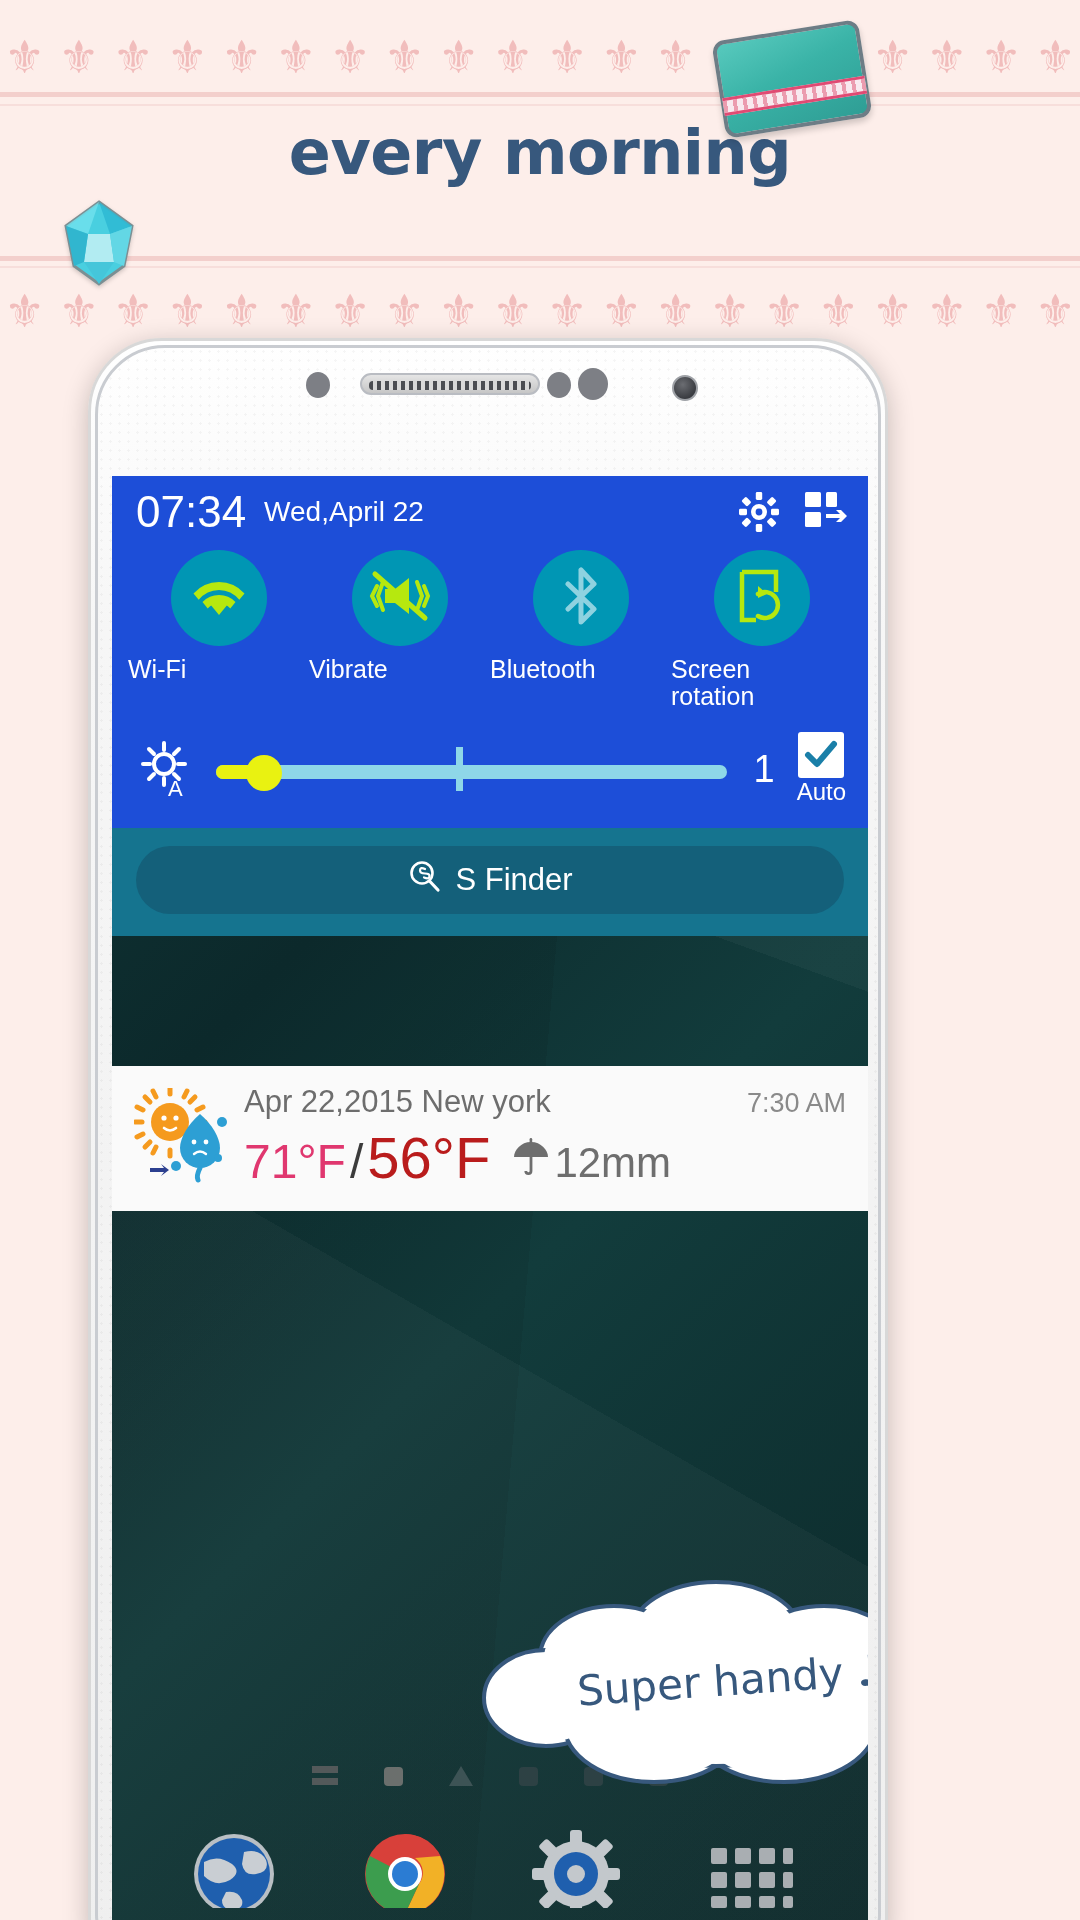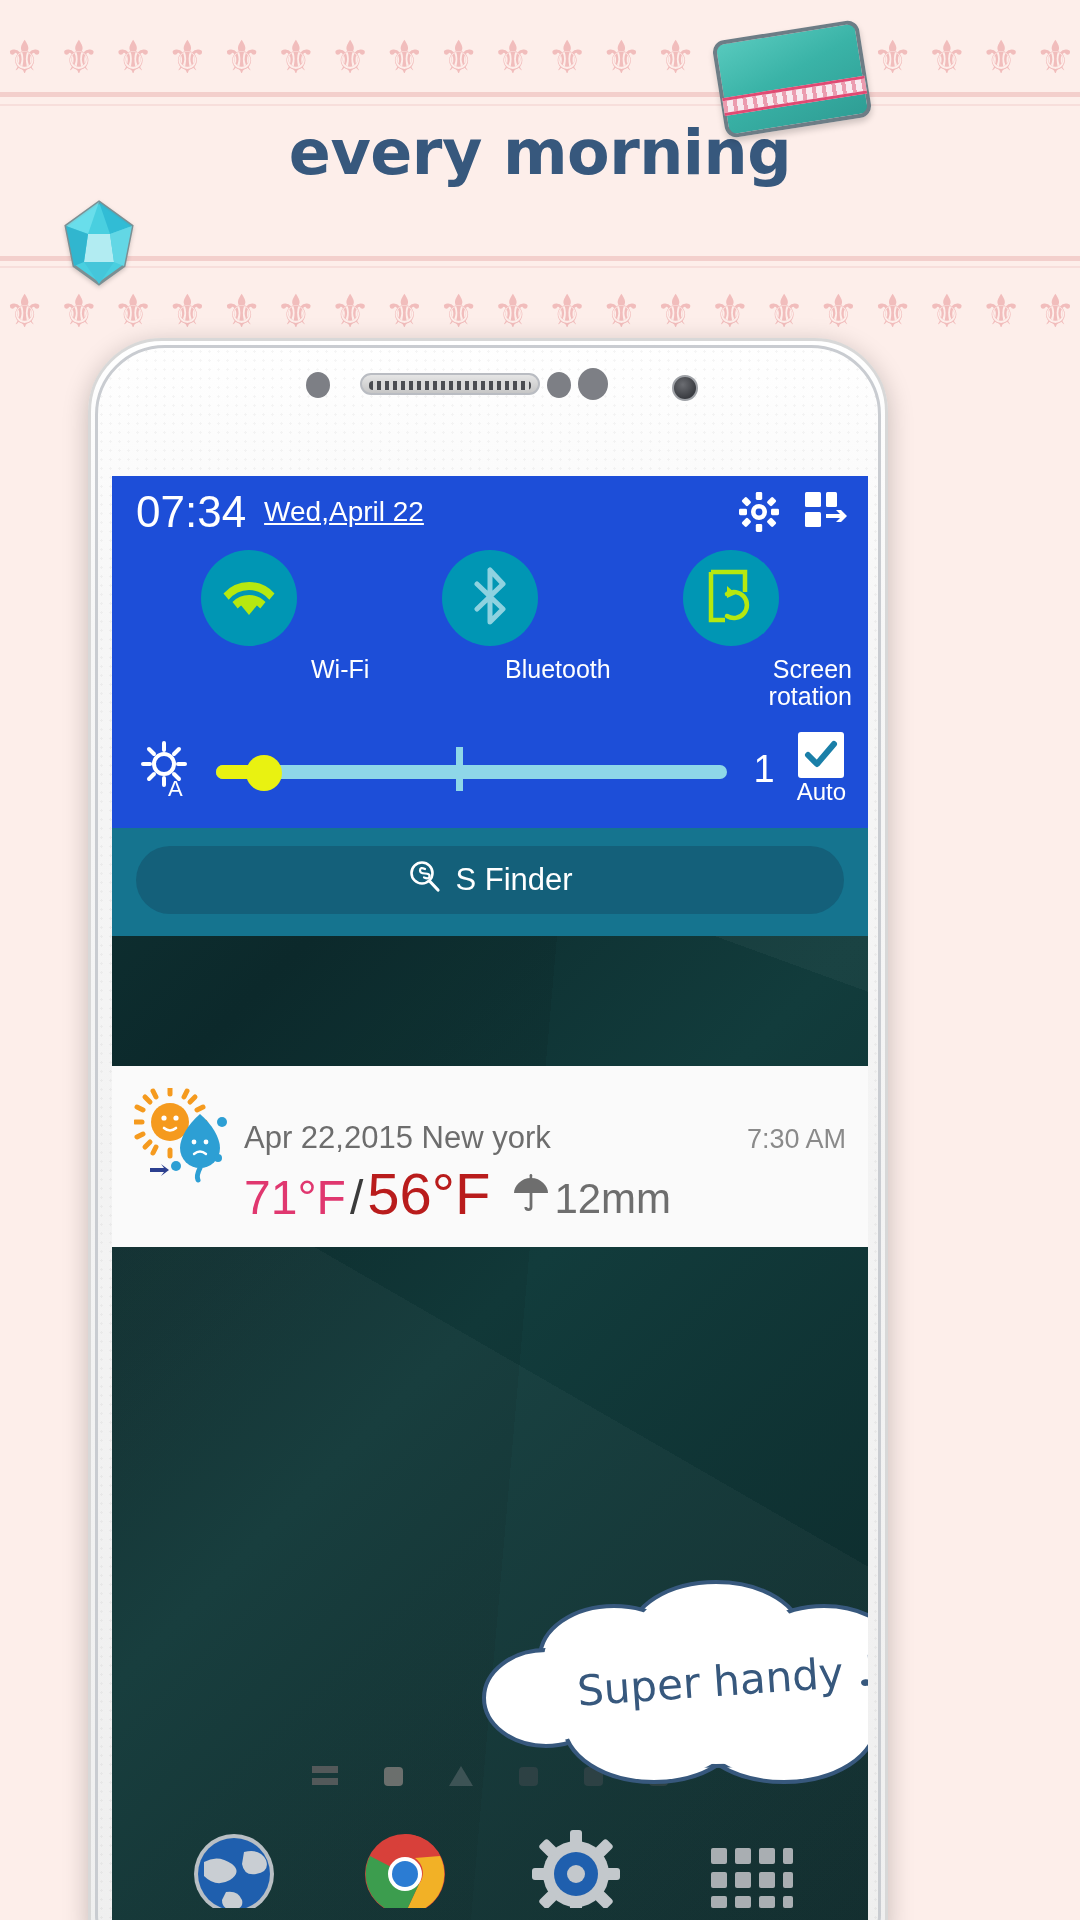--- a/index.html
+++ b/index.html
@@ -119,29 +119,29 @@
     background:#1d4ed8;
   }
   .qs-status{
     height:72px; display:flex; align-items:center; padding:0 22px 0 24px;
     color:#fff;
   }
   .qs-time{
     font-size:44px; font-weight:300; letter-spacing:0px; line-height:1;
     font-family:"Liberation Sans", sans-serif;
   }
-  .qs-date{ font-size:28px; margin-left:18px; font-weight:300;text-decoration:underline; }
+  .qs-date{ font-size:28px; margin-left:18px; font-weight:300; }
   .qs-status .spacer{ flex:1; }
   .gear-icon{ width:42px; height:42px; margin-right:24px; }
   .grid-icon{ width:42px; height:42px; position:relative; }
 
   .qs-toggles{
     display:flex; padding:2px 16px 0;
   }
-  .toggle{ flex:1; text-align:right; }
+  .toggle{ flex:1; text-align:left; }
   .toggle .circ{
     width:96px; height:96px; border-radius:50%; margin:0 auto;
     background:#0096b4; display:flex; align-items:center; justify-content:center;
   }
   .toggle .lbl{
     color:#ffffff; font-size:25px; margin-top:10px; line-height:1.08;
     font-weight:400;
   }
 
   
@@ -187,21 +187,21 @@
   }
   .pill svg{ flex:0 0 auto; }
 
   
   .notif{
     position:absolute; left:0; top:0; width:756px; background:#fafafa;
     padding:18px 22px 20px 22px; display:flex; align-items:flex-start;
   }
   .notif .wicon{ width:104px; height:96px; flex:0 0 auto; margin-top:4px; }
   .notif .ncontent{ flex:1; margin-left:6px; }
-  .notif .nrow1{ display:flex; align-items:baseline;margin-top:36px; }
+  .notif .nrow1{ display:flex; align-items:baseline; }
   .notif .nplace{ font-size:31px; color:#6d6d6d; }
   .notif .ntime{ font-size:27px; color:#8a8a8a; margin-left:auto; }
   .notif .nrow2{ display:flex; align-items:baseline; margin-top:4px; }
   .thi{ font-size:48px; color:#e0376f; font-weight:400; }
   .tsep{ font-size:48px; color:#3b3b3b; margin:0 4px; }
   .tlo{ font-size:58px; color:#b91c1c; font-weight:400; }
   .rain{ font-size:42px; color:#6e6e6e; margin-left:22px; display:flex; align-items:center; gap:4px;}
 
   
   .bubble{
@@ -434,20 +434,35 @@
               <path d="M29 42l-9-11a14 14 0 0118 0z"></path>
               <path d="M29 22a23 23 0 00-16.5 7l5.2 6.4A16 16 0 0129 30a16 16 0 0111.3 5.4L45.5 29A23 23 0 0029 22z"></path>
               <path d="M29 9A35 35 0 003.5 20.4l5.2 6.3A27.5 27.5 0 0129 17a27.5 27.5 0 0120.3 9.7l5.2-6.3A35 35 0 0029 9z"></path>
             </svg>
           </span>
         </span>
         <div class="lbl">Wi-Fi</div>
       </div>
 
 
+      <div class="toggle">
+        <span class="circ">
+          <span>
+            <svg width="62" height="52" viewBox="0 0 62 52" fill="none" stroke="#b6e80f" stroke-width="4">
+              <path d="M40 8 L40 44 L26 33 L16 33 L16 19 L26 19 Z" fill="#b6e80f" stroke="none"></path>
+              <path d="M8 16 L3 26 L8 36" stroke-linecap="round"></path>
+              <path d="M14 12 L9 26 L14 40" stroke-linecap="round"></path>
+              <path d="M48 12 L53 26 L48 40" stroke-linecap="round"></path>
+              <path d="M55 16 L59 26 L55 36" stroke-linecap="round"></path>
+              <path d="M6 4 L56 48" stroke-width="5" stroke-linecap="round"></path>
+            </svg>
+          </span>
+        </span>
+        <div class="lbl">Vibrate</div>
+      </div>
 
       <div class="toggle">
         <span class="circ">
           <span>
             <svg width="42" height="58" viewBox="0 0 42 58" fill="none" stroke="#8ed2e0" stroke-width="5" stroke-linejoin="round" stroke-linecap="round">
               <path d="M21 3 L21 55 L34 42 L8 17 M8 42 L34 17 L21 3"></path>
             </svg>
           </span>
         </span>
         <div class="lbl">Bluetooth</div>

